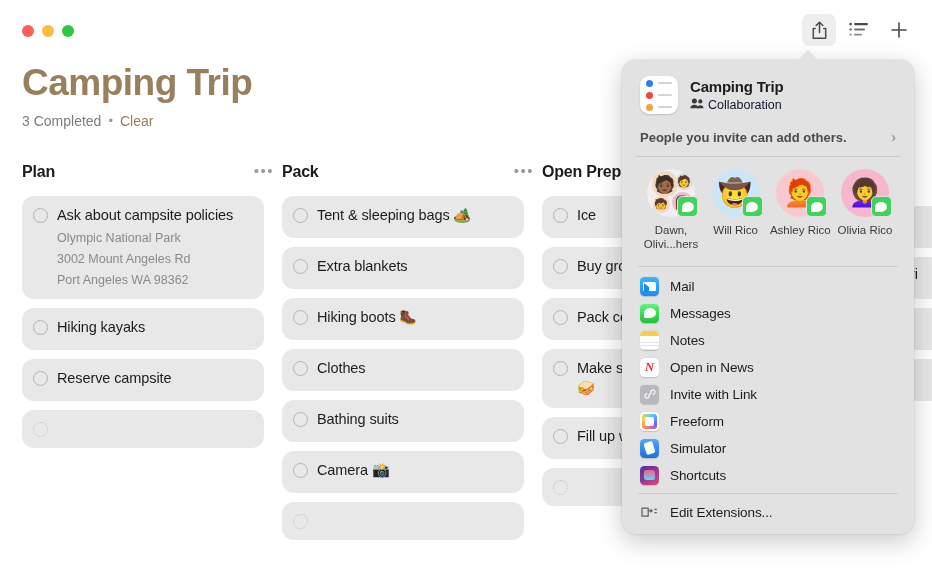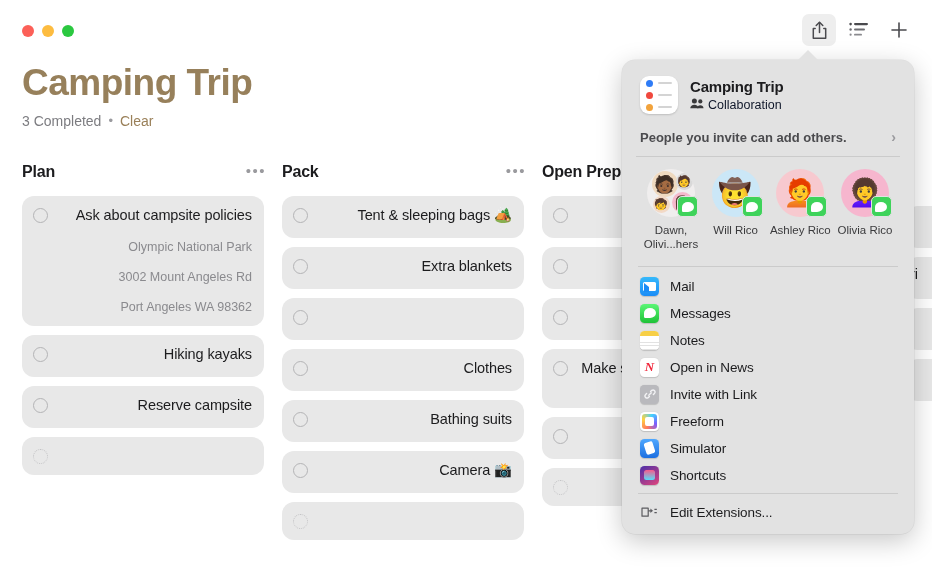--- a/index.html
+++ b/index.html
@@ -60,21 +60,21 @@
   .page-sub .clear { color: #9a8059; }
 
   
   .board {
     position: absolute; top: 158px; left: 0; right: 0; bottom: 0;
     display: flex; gap: 0; padding-left: 22px;
   }
   .column { width: 260px; flex: 0 0 260px; }
   .col-head {
     display: flex; align-items: center; justify-content: space-between;
-    padding-right: 16px; height: 28px; margin-bottom: 10px;
+    padding-right: 8px; height: 28px; margin-bottom: 10px;
   }
   .col-title { font-size: 16px; font-weight: 700; color: #1c1c1e; letter-spacing: -0.2px; }
   .col-more {
     color: #9a9a9e; font-size: 15px; letter-spacing: 1.5px;
     line-height: 1; padding-bottom: 4px;
   }
 
   .card {
     background: #e8e8e8;
     border-radius: 12px;
@@ -83,27 +83,27 @@
     display: flex; gap: 9px; align-items: flex-start;
     width: 242px;
     min-height: 42px;
   }
   .card.empty { min-height: 38px; }
   .circle {
     width: 15px; height: 15px; border-radius: 50%;
     border: 1.4px solid #b4b4b6; flex: 0 0 15px; margin-top: 2px;
   }
   .circle.dotted { border-style: dotted; border-color: #c2c2c4; }
-  .card-body { flex: 1 1 auto; min-width: 0; text-align: right; }
+  .card-body { flex: 1 1 auto; min-width: 0; }
   .card-title {
     font-size: 14.5px; color: #1c1c1e; font-weight: 400;
     line-height: 1.35; letter-spacing: -0.1px;
   }
   .card-note {
-    font-size: 12.5px; color: #8a8a8e; line-height: 1.38; margin-top: 13px;
+    font-size: 12.5px; color: #8a8a8e; line-height: 1.38; margin-top: 4px;
   }
 
   
   .popover {
     position: absolute;
     left: 622px; top: 60px; width: 292px;
     background: #e2e2e2;
     border-radius: 13px;
     box-shadow: 0 7px 26px rgba(0,0,0,0.22), 0 0 0 0.5px rgba(0,0,0,0.09);
     z-index: 20;
@@ -349,20 +349,21 @@
       <div class="card">
         <span class="circle"></span>
         <span class="card-body"><span class="card-title">Tent &amp; sleeping bags 🏕️</span></span>
       </div>
       <div class="card">
         <span class="circle"></span>
         <span class="card-body"><span class="card-title">Extra blankets</span></span>
       </div>
       <div class="card">
         <span class="circle"></span>
+        <span class="card-body"><span class="card-title">Hiking boots 🥾</span></span>
       </div>
       <div class="card">
         <span class="circle"></span>
         <span class="card-body"><span class="card-title">Clothes</span></span>
       </div>
       <div class="card">
         <span class="circle"></span>
         <span class="card-body"><span class="card-title">Bathing suits</span></span>
       </div>
       <div class="card">

